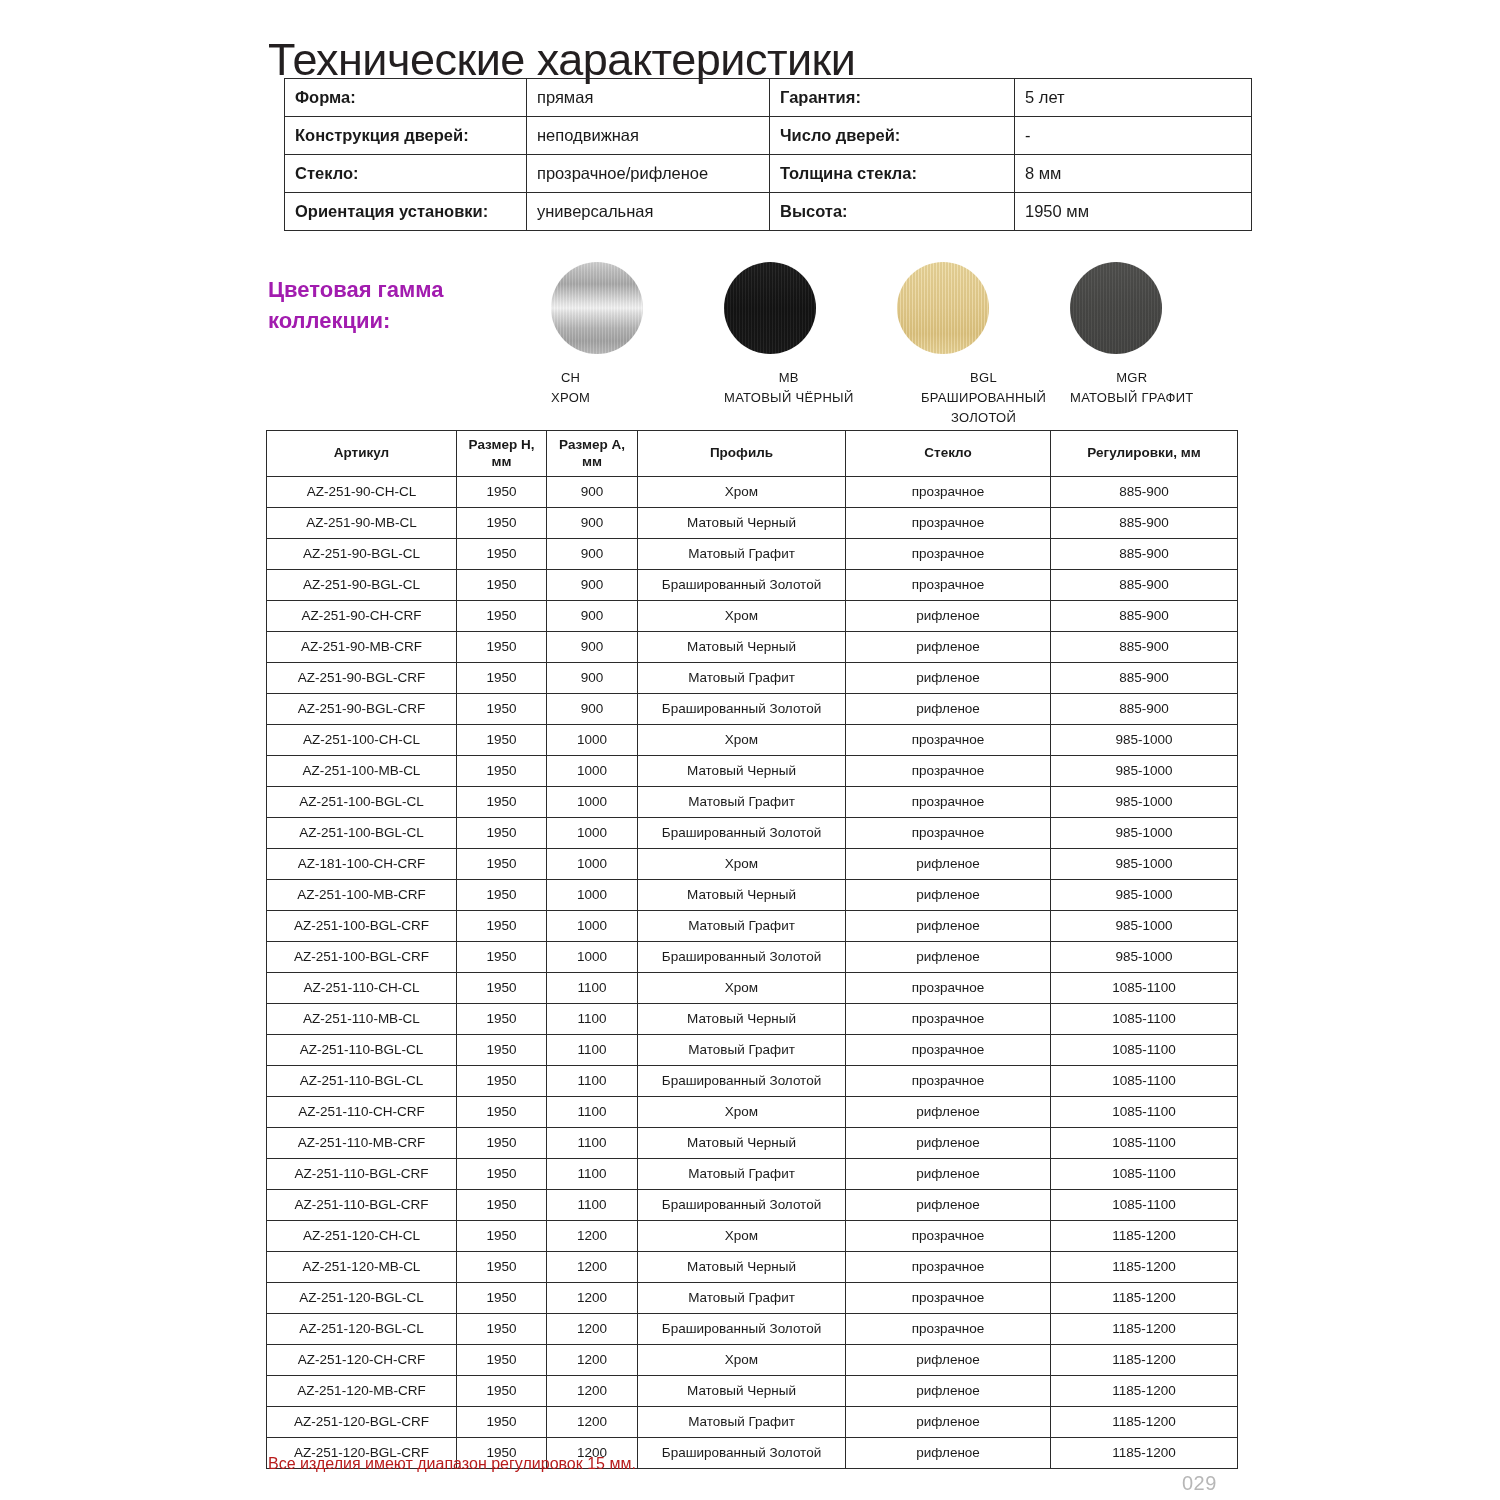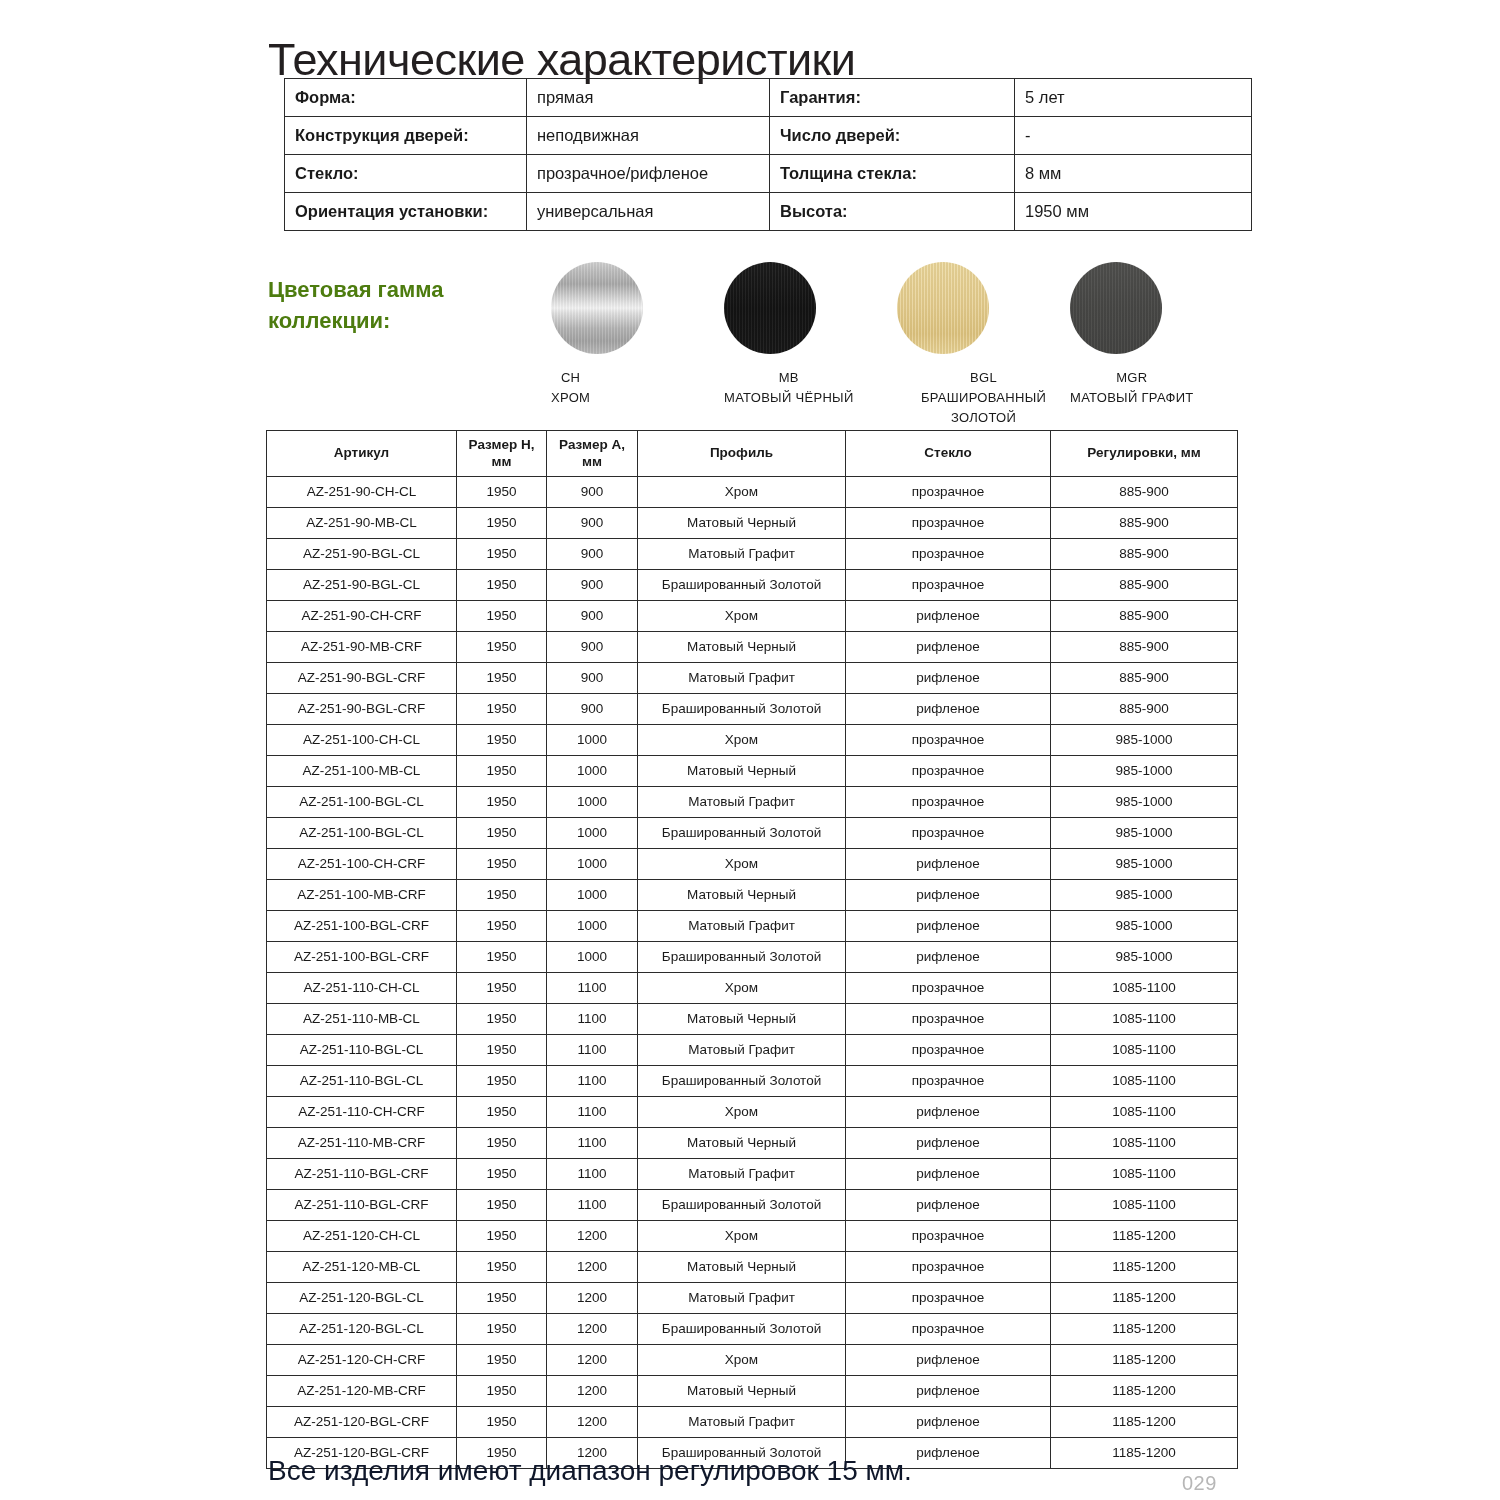--- a/index.html
+++ b/index.html
@@ -76,21 +76,21 @@
     height: 155px;
   }
   .colors-heading {
     position: absolute;
     left: 0;
     top: 12px;
     width: 270px;
     font-size: 22px;
     font-weight: 700;
     line-height: 1.42;
-    color: #4d7c0f;
+    color: #a21caf;
   }
   .swatches {
     position: absolute;
     left: 283px;
     top: 0;
     width: 692px;
     height: 155px;
     display: flex;
     align-items: flex-start;
   }
@@ -174,23 +174,23 @@
   .cc-a    { width: 91px; }
   .cc-prof { width: 208px; }
   .cc-glass{ width: 205px; }
   .cc-adj  { width: 187px; }
 
   
   .footer-note {
     position: absolute;
     left: 268px;
     top: 1455px;
-    font-size: 28px;
+    font-size: 16px;
     font-weight: 400;
-    color: #0f172a;
+    color: #b91c1c;
     white-space: nowrap;
   }
   .page-number {
     position: absolute;
     left: 1182px;
     top: 1472px;
     font-size: 20px;
     font-weight: 400;
     color: #b7b7b7;
     letter-spacing: 0.5px;
@@ -382,21 +382,21 @@
         </tr>
         <tr>
           <td>AZ-251-100-BGL-CL</td>
           <td>1950</td>
           <td>1000</td>
           <td>Брашированный Золотой</td>
           <td>прозрачное</td>
           <td>985-1000</td>
         </tr>
         <tr>
-          <td>AZ-251-100-CH-CRF</td>
+          <td>AZ-181-100-CH-CRF</td>
           <td>1950</td>
           <td>1000</td>
           <td>Хром</td>
           <td>рифленое</td>
           <td>985-1000</td>
         </tr>
         <tr>
           <td>AZ-251-100-MB-CRF</td>
           <td>1950</td>
           <td>1000</td>

